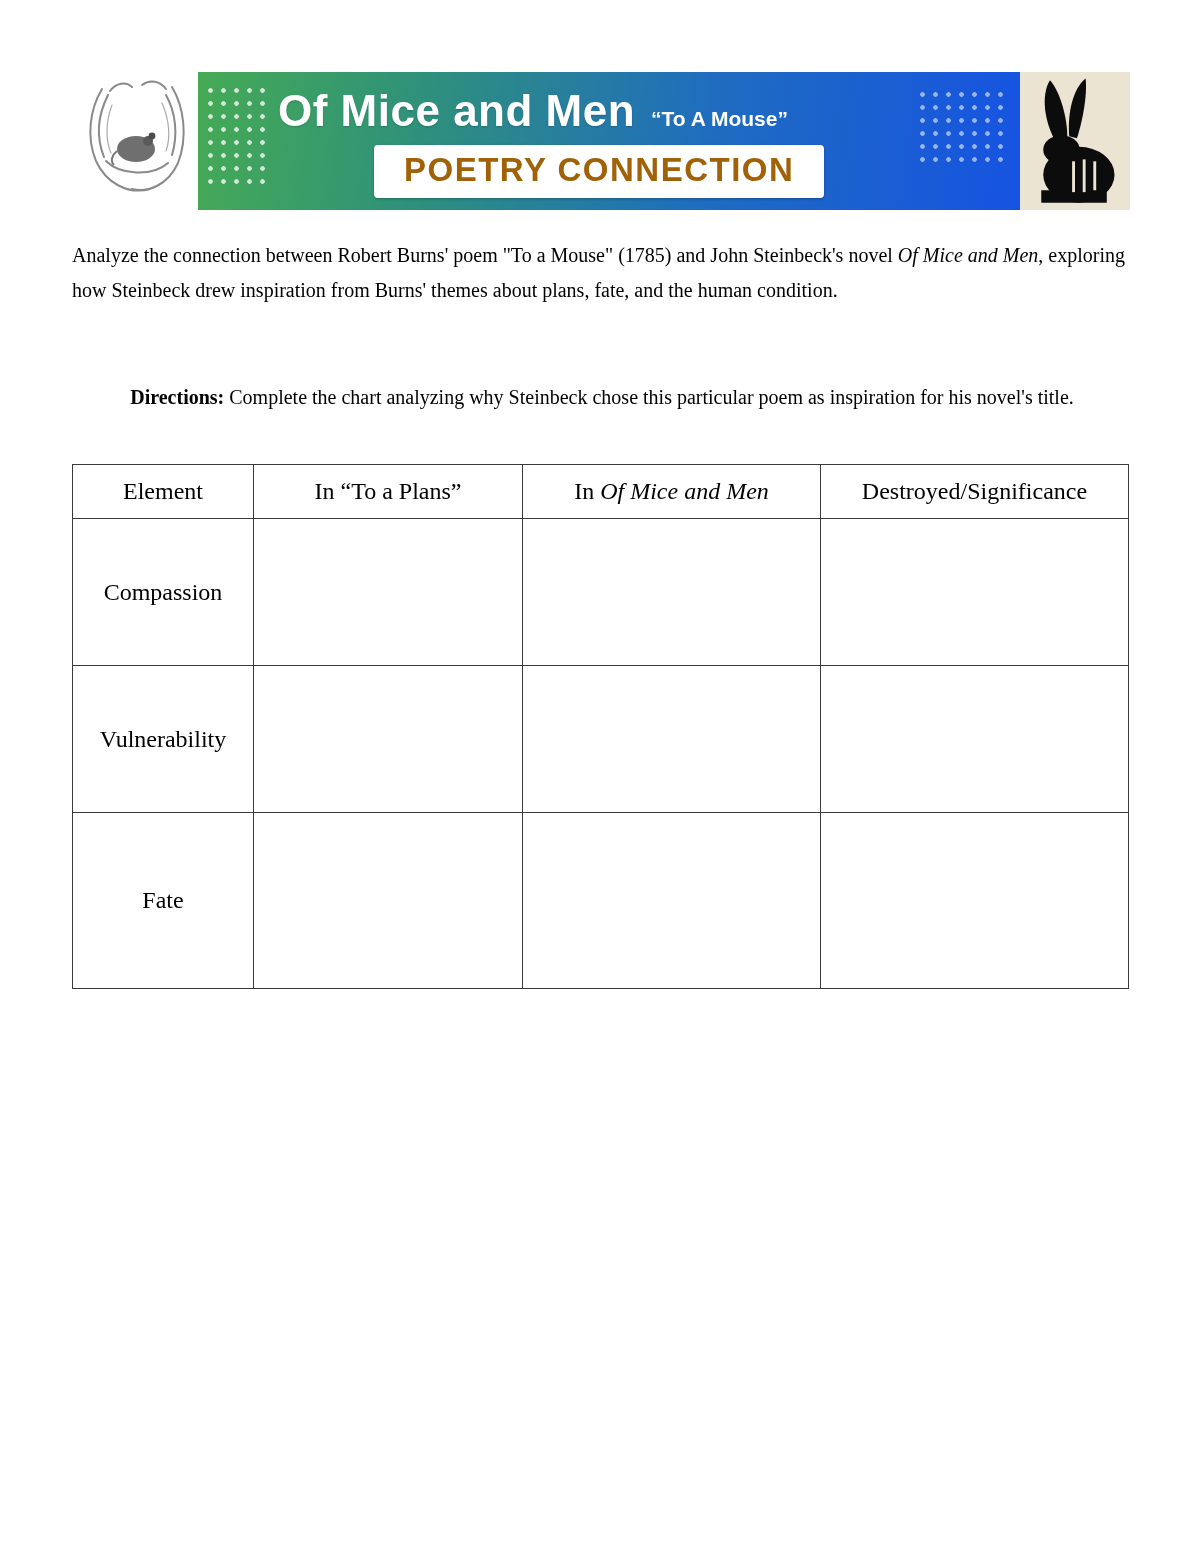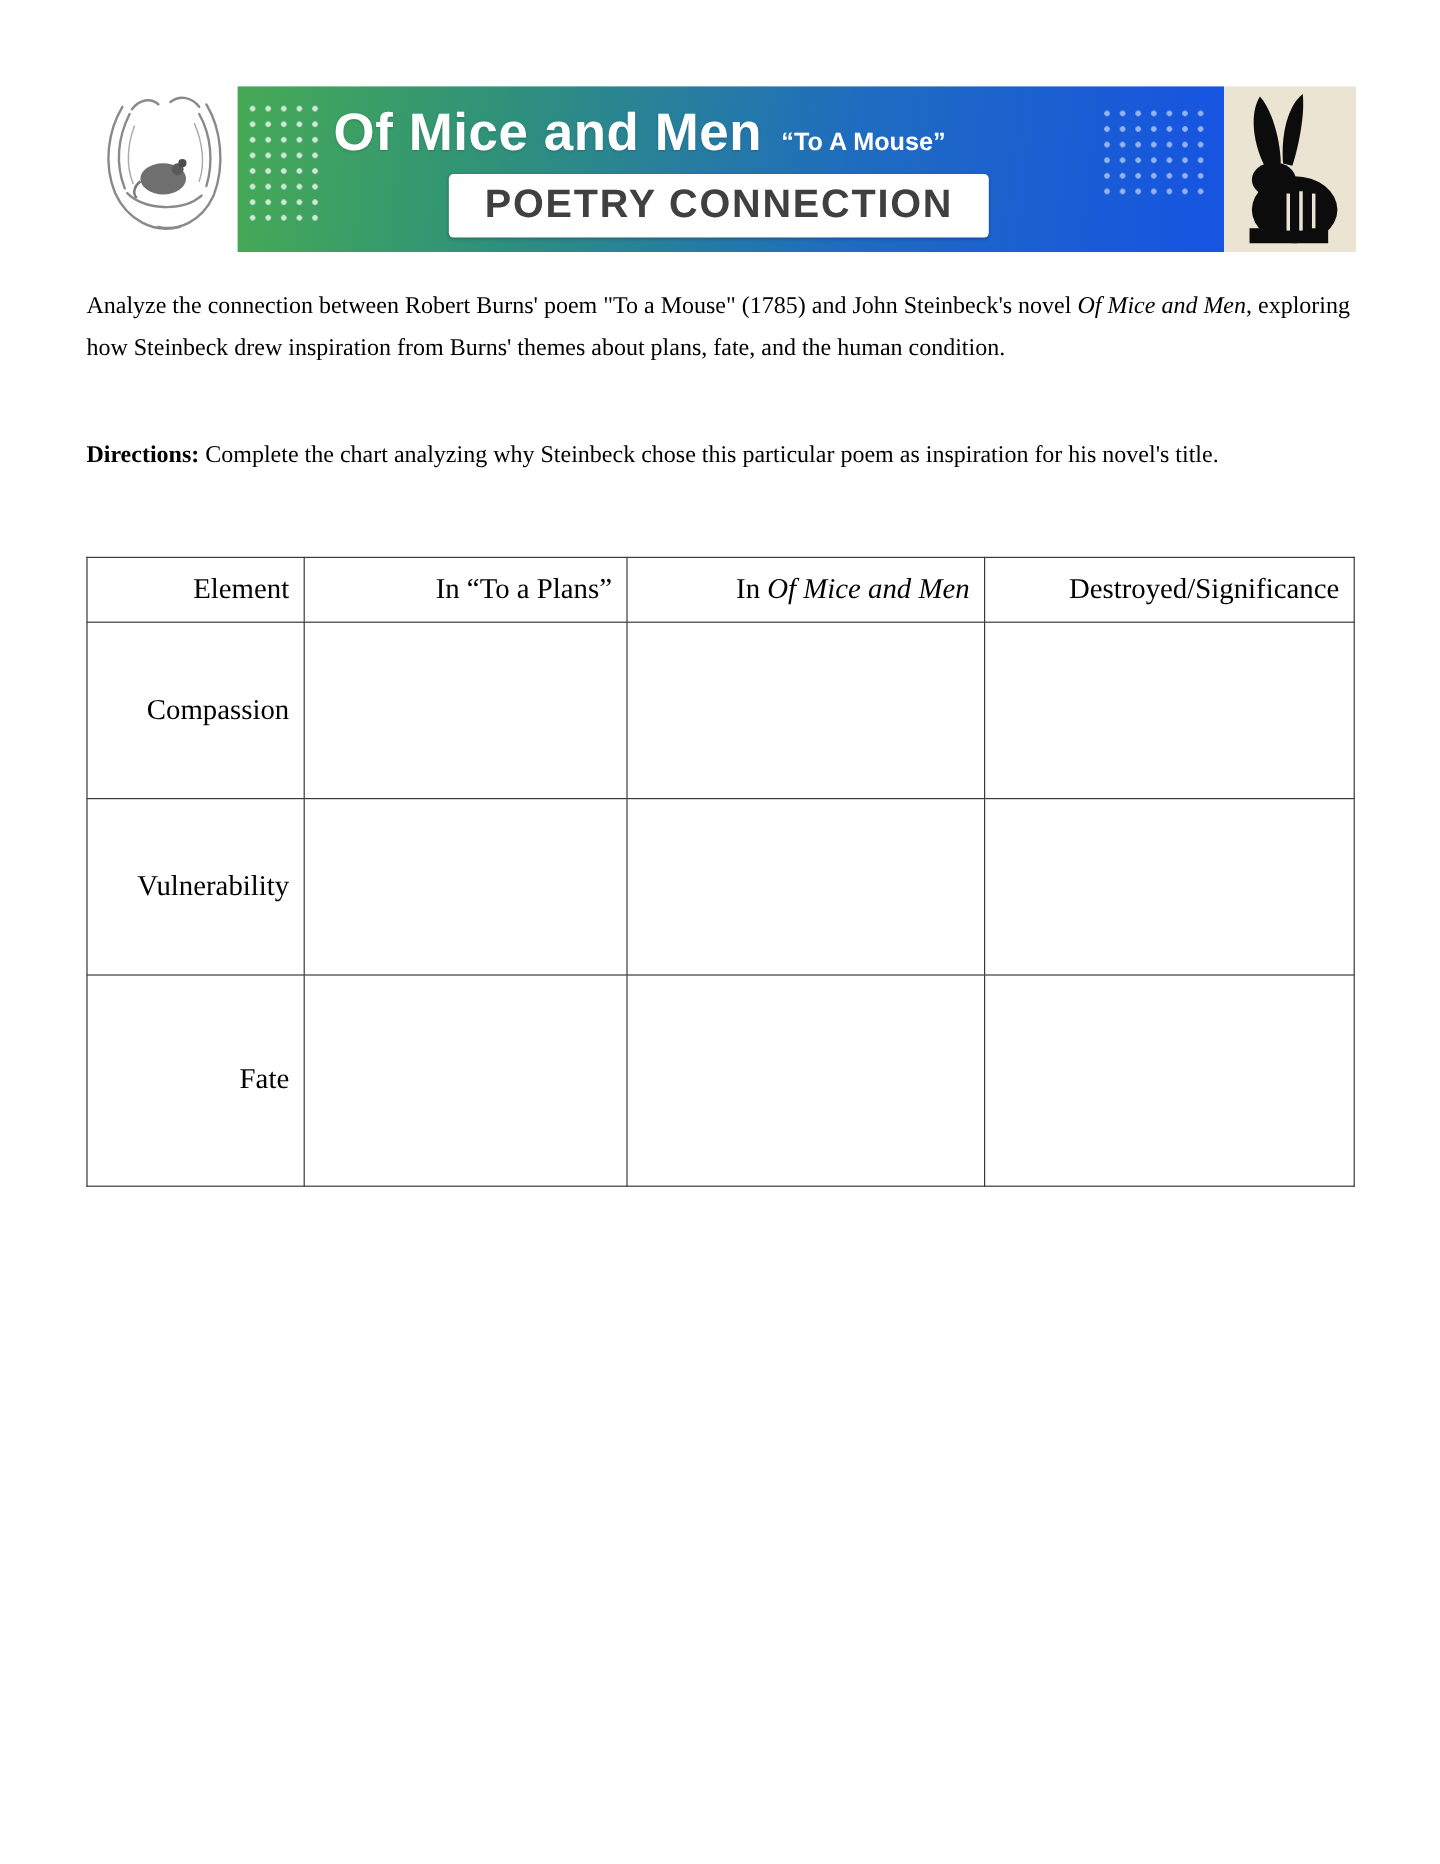--- a/index.html
+++ b/index.html
@@ -33,45 +33,45 @@
     background-size:13px 13px; pointer-events:none;
   }
   .banner-inner { position:relative; padding:14px 0 0 80px; z-index:2; }
   .title-row { display:flex; align-items:baseline; gap:16px; color:#fff;
     font-family:"Liberation Sans", sans-serif; }
   .banner-title { font-size:44px; font-weight:800; letter-spacing:0.5px;
     text-shadow:0 1px 2px rgba(0,0,0,0.18); }
   .banner-subtitle { font-size:21px; font-weight:600; }
   .badge {
     display:inline-block; margin:9px 0 2px 96px;
-    background:#ffffff; color:#404040;
+    background:#ffffff; color:#a16207;
     font-family:"Liberation Sans", sans-serif;
     font-size:33px; font-weight:800; letter-spacing:1.5px;
     padding:6px 30px 9px; border-radius:4px;
     box-shadow:0 1px 3px rgba(0,0,0,0.25);
   }
   .rabbit-wrap {
     position:absolute; left:1020px; top:72px; width:110px; height:138px;
     background:#ebe4d2; display:flex; align-items:flex-end; justify-content:center;
   }
 
   
   .para { position:absolute; left:72px; width:1060px; font-size:20px; line-height:35px; }
   .para1 { top:238px; }
-  .para2 { top:362px; }
+  .para2 { top:380px;text-align:center; }
   .italic { font-style:italic; }
   .bold { font-weight:bold; }
 
   
   .table-wrap { position:absolute; left:72px; top:464px; width:1056px; }
   table { border-collapse:collapse; width:100%; table-layout:fixed; font-size:24px; }
   col.c1 { width:181px; } col.c2 { width:269px; } col.c3 { width:298px; } col.c4 { width:308px; }
   th, td {
     border:1.5px solid #3a3a3a;
-    text-align:right; vertical-align:middle;
+    text-align:center; vertical-align:middle;
     padding:6px 12px; font-weight:normal;
     line-height:33px;
   }
   thead th { height:54px; }
   tr.h150 td { height:150px; }
   tr.h147 td { height:147px; }
   tr.h176 td { height:176px; }
 </style>
 </head>
 <body>

